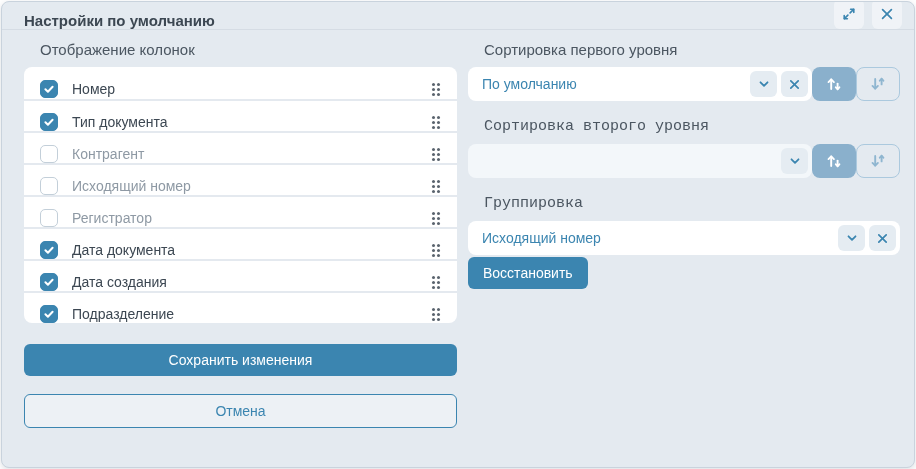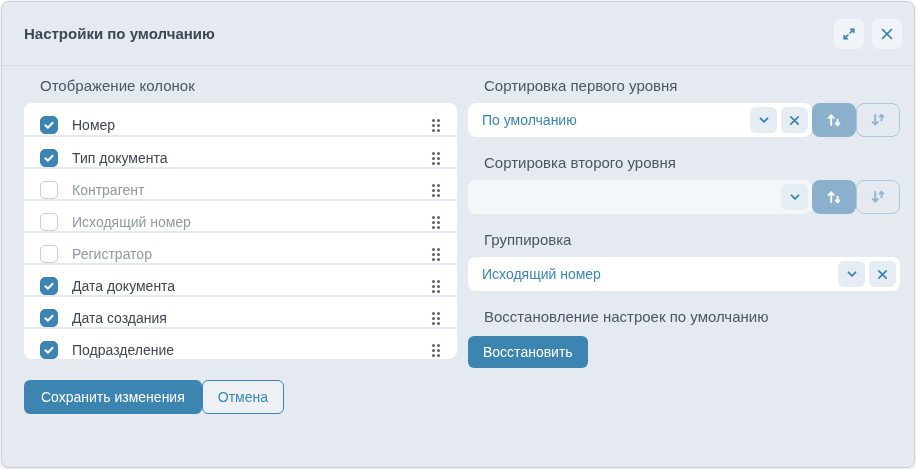--- a/index.html
+++ b/index.html
@@ -10,41 +10,41 @@
     width: 914px; height: 467px; margin: 1px;
     background: var(--dialog_bg);
     border: 1px solid var(--border);
     border-radius: 8px;
     overflow: hidden;
     box-shadow: 0 2px 6px rgba(60,80,100,0.18);
   }
 
   
   .dialog-header {
-    height: 64px;
-    display: flex; align-items: center;
+    height: 28px;
+    display: flex; align-items: flex-end;
     padding: 0 12px 0 22px;
     border-bottom: 1px solid var(--divider);
   }
   .dialog-title { font-size: 15px; font-weight: 700; color: var(--text_dark); }
   .header-actions { margin-left: auto; display: flex; gap: 8px; }
   .icon-chip {
     width: 30px; height: 30px; border: none; border-radius: 6px;
     background: rgba(255,255,255,0.45);
     display: flex; align-items: center; justify-content: center;
     color: var(--accent); cursor: pointer;
   }
 
   
   .dialog-body { display: flex; gap: 11px; padding: 0 14px 0 22px; }
   .left-col { flex: 0 0 433px; }
   .right-col { flex: 1; min-width: 0; }
 
   .section-label { font-size: 15px; color: var(--text_label); margin: 11px 16px 9px; }
-  .right-col .section-label.spaced { margin-top: 17px; }
+  .right-col .section-label.spaced { margin-top: 17px; font-family: Liberation Mono, monospace; }
 
   
   .columns-list {
     background: var(--panel_bg);
     border-radius: 8px;
     overflow: hidden;
   }
   .list-row {
     height: 32px;
     display: flex; align-items: center;
@@ -69,21 +69,21 @@
     cursor: grab;
   }
   .dots {
     width: 3px; height: 3px; border-radius: 50%;
     background: var(--dots); position: relative; top: -5px; left: -2px;
     box-shadow: 5px 0 0 var(--dots), 0 5px 0 var(--dots), 5px 5px 0 var(--dots),
                 0 10px 0 var(--dots), 5px 10px 0 var(--dots);
   }
 
   
-  .footer-actions { display: flex; margin-top: 21px; }
+  .footer-actions { display: flex; gap: 18px; margin-top: 21px; flex-direction: column; }
   .btn-primary {
     background: var(--accent); color: #ffffff; border: none;
     border-radius: 6px; font-size: 14px; padding: 8px 17px;
     font-family: inherit; cursor: pointer;
   }
   .btn-outline {
     background: rgba(255,255,255,0.35); color: var(--accent);
     border: 1px solid var(--accent); border-radius: 6px;
     font-size: 14px; padding: 8px 15px; font-family: inherit; cursor: pointer;
   }
@@ -323,18 +323,17 @@
           </span>
           <span class="chip">
             <svg width="13" height="13" viewBox="0 0 13 13" fill="none" stroke="currentColor" stroke-width="1.7" stroke-linecap="round">
                 <path d="M2.8 2.8 L10.2 10.2"></path>
                 <path d="M10.2 2.8 L2.8 10.2"></path>
               </svg>
           </span>
         </div>
       </div>
 
-      <div class="section-label spaced">Восстановление настроек по умолчанию</div>
       <button class="restore-btn">Восстановить</button>
 
     </div>
   </div>
 </div>
 
 </body></html>

